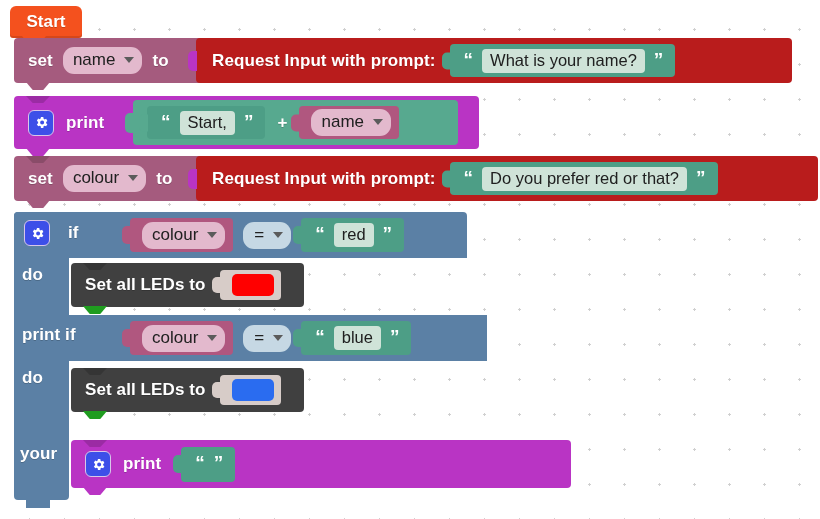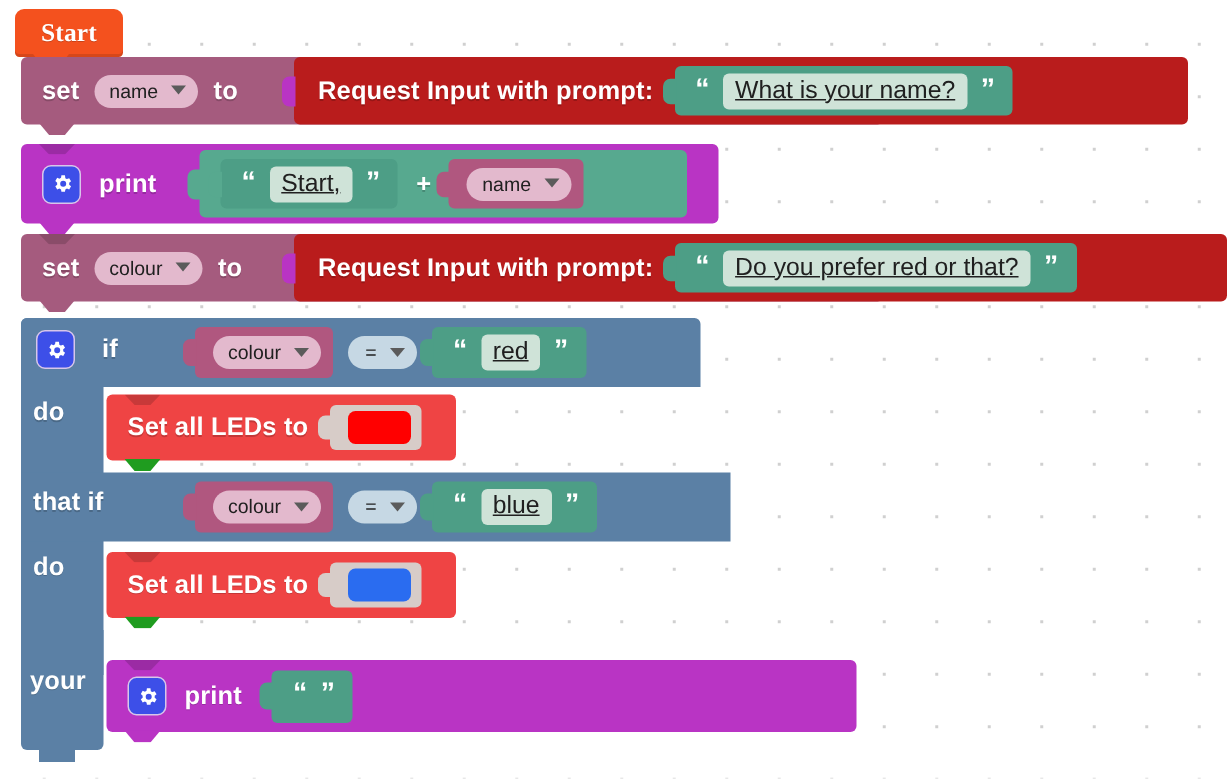--- a/index.html
+++ b/index.html
@@ -22,21 +22,21 @@
 
   
   .start-hat{
     position:absolute;left:10px;top:6px;
     width:72px;height:32px;
     background:#f4511e;
     border-radius:6px 6px 3px 3px;
     box-shadow:inset 0 -2px 0 rgba(0,0,0,.12);
     display:flex;align-items:center;justify-content:center;
   }
-  .start-hat .lbl{font-size:17px;font-family:Liberation Serif, serif;}
+  .start-hat .lbl{font-size:17px;}
   .start-notch{
     position:absolute;left:22px;top:36px;width:24px;height:9px;
     background:#f4511e;
     clip-path:polygon(0 0,100% 0,72% 100%,28% 100%);
   }
 
   
   .stmt{
     position:absolute;
     box-sizing:border-box;
@@ -52,21 +52,21 @@
   .stmt .notch-bot{
     position:absolute;left:12px;bottom:-7px;width:24px;height:8px;
     clip-path:polygon(0 0,100% 0,72% 100%,28% 100%);
   }
 
   
   .c-set    {background:#a55b7e;}
   .c-set .notch-bot{background:#a55b7e;}
   .c-print  {background:#b934c4;}
   .c-print .notch-bot{background:#b934c4;}
-  .c-led    {background:#ef4444;}
+  .c-led    {background:#404040;}
   .c-led .notch-bot{background:#1f9c1f;}
 
   
   .val{
     position:absolute;box-sizing:border-box;
     display:flex;align-items:center;
     border-radius:4px;
     padding-left:16px;padding-right:10px;
   }
   .val .plug{
@@ -83,25 +83,24 @@
   .v-var .plug{background:#b0577f;}
   .v-colour {background:#d7ccc8;}
   .v-colour .plug{background:#d7ccc8;}
 
   
   .field-txt{
     background:#cfe3d8;color:#202020;
     font-size:16.5px;
     padding:2px 8px 3px;border-radius:4px;
     white-space:nowrap;
-    text-decoration:underline;
   }
   .field-drop{
     background:#e3b9cd;color:#202020;
-    font-size:13px;
+    font-size:17px;
     padding:3px 8px 4px 10px;border-radius:11px;
     display:flex;align-items:center;gap:9px;white-space:nowrap;
   }
   .field-drop.op{
     background:#c6d8e4;border-radius:11px;padding:3px 8px 4px 11px;
   }
   .caret{
     width:0;height:0;border-left:5px solid transparent;
     border-right:5px solid transparent;border-top:6px solid #5b5b5b;
     display:inline-block;
@@ -258,21 +257,21 @@
     <div class="notch-top"></div>
     <span class="lbl">Set all LEDs to</span>
     <div class="val v-colour" style="position:relative;left:0;top:0;margin-left:14px;height:30px;padding-left:12px;padding-right:7px;">
       <span class="plug" style="height:16px;"></span>
       <span class="swatch" style="background: rgb(255, 0, 0);"></span>
     </div>
     <div class="notch-bot"></div>
   </div>
 
   <div class="cbar" style="left:14px;top:315px;width:473px;height:46px;"></div>
-  <span class="lbl" style="position:absolute;left:22px;top:325px;">that if</span>
+  <span class="lbl" style="position:absolute;left:22px;top:325px;">print if</span>
 
   <div style="position:absolute;left:130px;top:321px;display:flex;align-items:center;gap:10px;">
     <div class="val v-var" style="position:relative;left:0;top:0;height:34px;padding-left:12px;padding-right:8px;">
       <span class="plug" style="height:18px;"></span>
       <span class="field-drop">
         <span>colour</span>
         <i class="caret"></i>
       </span>
     </div>
     <span class="field-drop op">

